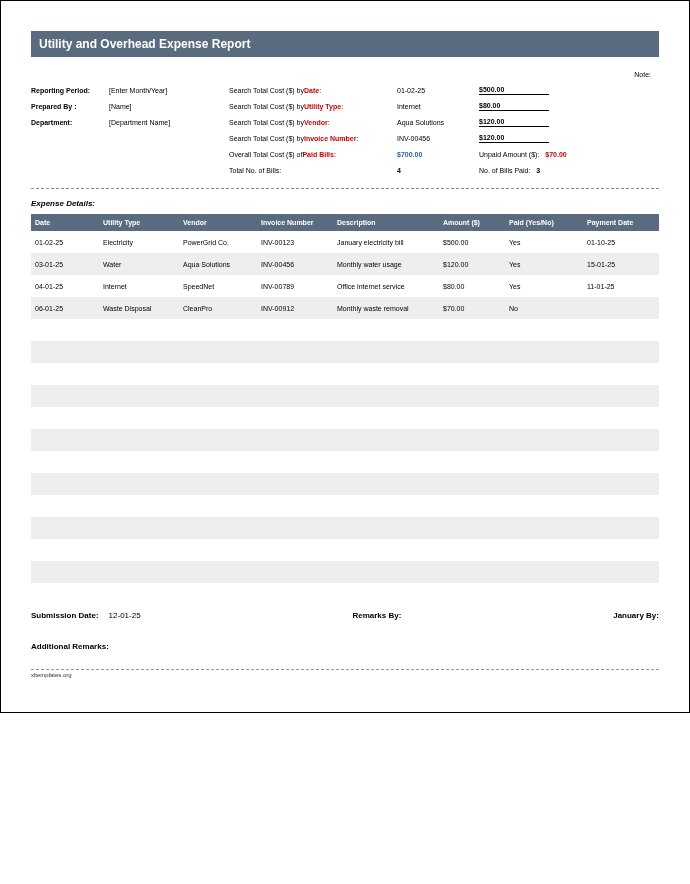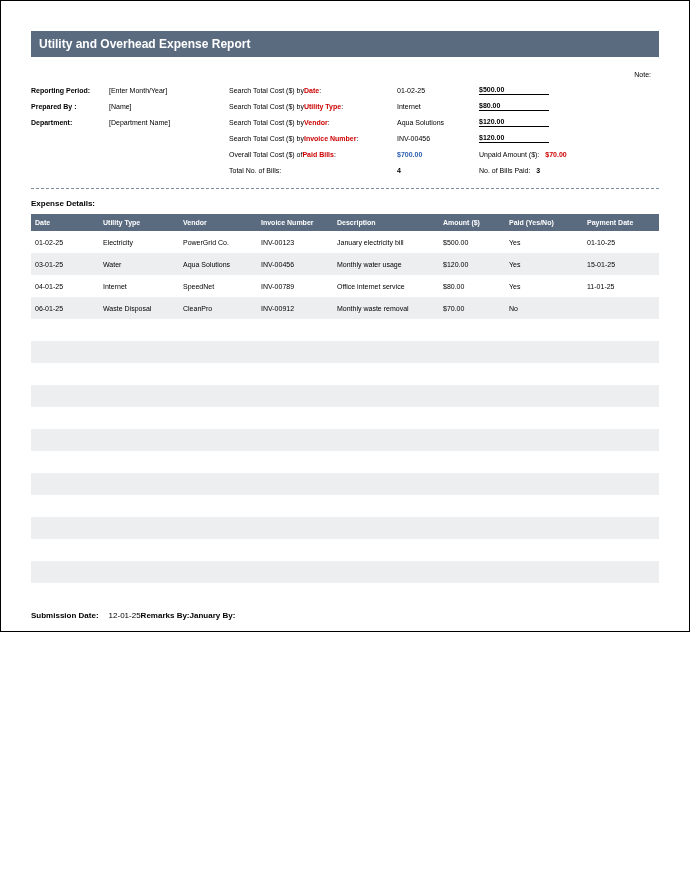--- a/index.html
+++ b/index.html
@@ -1,43 +1,43 @@
 <!DOCTYPE html>
 <html><head>
 <meta charset="utf-8">
 <style>
   * { margin:0; padding:0; box-sizing:border-box; }
   body { background:#fff; font-family:Arial,sans-serif; }
-  .page { width:690px; height:632px; border:1px solid #000; padding:30px 30px 12px 30px; position:relative; }
+  .page { width:690px; height:713px; border:1px solid #000; padding:30px 30px 12px 30px; position:relative; }
   .title-bar { background:#5a6b80; color:#fff; font-weight:bold; font-size:12px; padding:6px 8px; margin-bottom:14px; }
   .note-row { text-align:right; font-size:7px; margin-bottom:4px; padding-right:8px; }
   .meta { display:flex; font-size:7px; margin-bottom:10px; }
   .meta .col { display:flex; flex-direction:column; }
   .meta .c1 { width:78px; }
   .meta .c2 { width:120px; }
   .meta .c3 { width:168px; }
   .meta .c4 { width:82px; }
   .meta .c5 { flex:1; }
   .meta-row { height:16px; display:flex; align-items:center; }
   .lbl { font-weight:bold; }
   .red { color:#c00; font-weight:bold; }
   .blue { color:#2a5db0; font-weight:bold; }
   .uline { border-bottom:1px solid #000; display:inline-block; min-width:70px; font-weight:bold; padding-bottom:1px; }
   .unpaid-line { display:flex; gap:6px; align-items:center; }
   .dashed { border:none; border-top:1px dashed #7a8da3; margin:8px 0 10px 0; }
-  .section-h { font-size:8px; font-weight:bold; margin-bottom:6px; }
+  .section-h { font-size:8px; font-weight:bold; margin-bottom:6px;font-style:italic; }
   table { width:100%; border-collapse:collapse; font-size:7px; table-layout:fixed; }
   thead th { background:#5a6b80; color:#fff; font-weight:bold; text-align:left; padding:5px 4px; }
   tbody td { padding:5px 4px; height:22px; vertical-align:middle; }
   tbody tr:nth-child(even) td { background:#eceef0; }
   tbody tr:nth-child(odd) td { background:#fff; }
   .c-date{width:68px;} .c-ut{width:80px;} .c-v{width:78px;} .c-inv{width:76px;}
   .c-desc{width:106px;} .c-amt{width:66px;} .c-paid{width:78px;} .c-pd{width:auto;}
   .footer { margin-top:28px; font-size:8px; }
-  .sig-row { display:flex; margin-bottom:22px; }
+  .sig-row { display:flex; justify-content:space-between; margin-bottom:22px; }
   .sig-row .grp { display:flex; gap:10px; }
   .remarks { font-weight:bold; margin-bottom:18px; }
   .dashed2 { border:none; border-top:1px dashed #999; margin:6px 0 2px 0; }
   .tiny { font-size:6px; color:#333; }
 </style>
 </head>
 <body>
 
 <div class="page">
 
@@ -290,17 +290,18 @@
         <span class="lbl">Submission Date:</span>
         <span>12-01-25</span>
       </div>
       <div class="grp">
         <span class="lbl">Remarks By:</span>
       </div>
       <div class="grp">
         <span class="lbl">January By:</span>
       </div>
     </div>
+    <div class="remarks">Additional Remarks:</div>
     <hr class="dashed2">
     <div class="tiny">xltemplates.org</div>
   </div>
 
 </div>
 
 </body></html>

